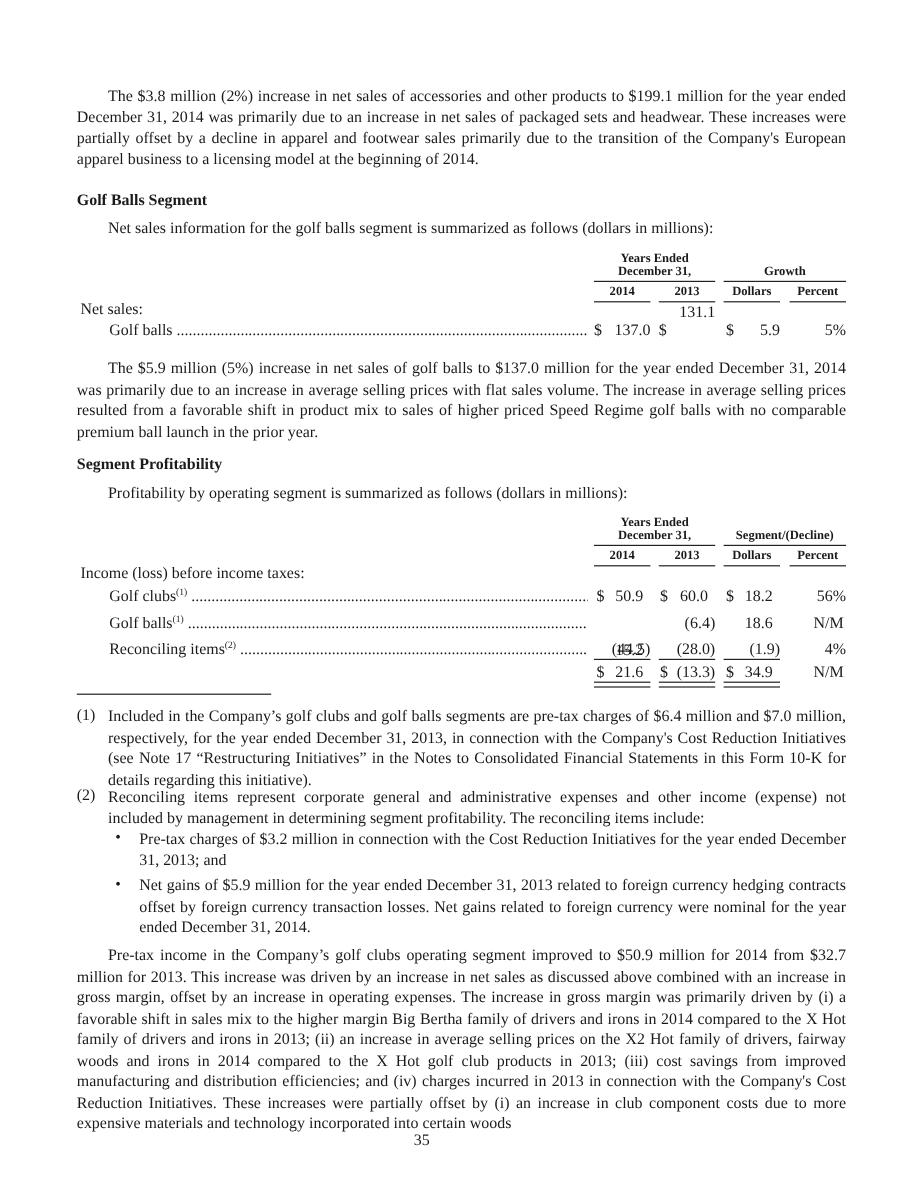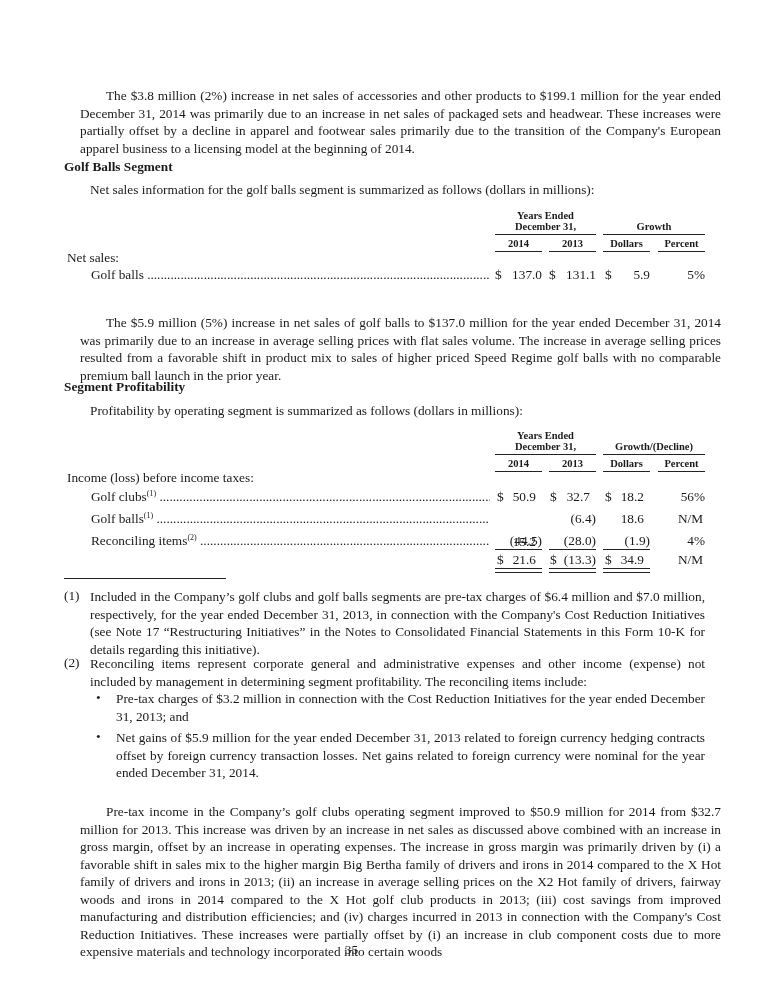--- a/index.html
+++ b/index.html
@@ -1,19 +1,19 @@
 <!DOCTYPE html>
 <html><head>
 <meta charset="utf-8">
 <style>
   html, body { margin: 0; padding: 0; background: #ffffff; }
   body { width: 768px; height: 1000px; position: relative; overflow: hidden;
          font-family: "Liberation Serif", serif; color: #1a1a1a; font-size: 13.3px; }
   .para { position: absolute; left: 64px; width: 641px; line-height: 17.5px;
-          text-align: justify; text-indent: 26px; margin: 16px; }
+          text-align: justify; text-indent: 26px; margin: 0; }
   .heading { position: absolute; left: 64px; font-weight: bold; font-size: 13.3px; }
   .intro { position: absolute; left: 90px; }
   .th { position: absolute; font-weight: bold; font-size: 10.5px; text-align: center; line-height: 11px; }
   .rule { position: absolute; height: 0; border-top: 1.6px solid #222; }
   .dbl { position: absolute; height: 3px; border-top: 1.3px solid #222; border-bottom: 1.3px solid #222; }
   .label { position: absolute; white-space: nowrap; overflow: hidden; }
   .cell { position: absolute; width: 47px; text-align: right; white-space: nowrap; }
   .cur { position: absolute; }
   sup { font-size: 8px; vertical-align: 5px; line-height: 0; }
   .fn-num { position: absolute; left: 64px; }
@@ -52,38 +52,38 @@
   <div class="label" style="left:67px; top:250px;">Net sales:</div>
 
   <div>
     <div class="label" style="left:91px; top:267px; width:399px;">
       <span>Golf balls</span>
       <span>..............................................................................................................................................................</span>
     </div>
     <div class="cur" style="left:495px; top:267px;">$</div>
     <div class="cell" style="left:495px; top:267px;">137.0</div>
     <div class="cur" style="left:549px; top:267px;">$</div>
-    <div class="cell" style="left:549px; top:267px;">131.1</div>
+    <div class="cell" style="left:549px; top:252px;">131.1</div>
     <div class="cur" style="left:605px; top:267px;">$</div>
     <div class="cell" style="left:603px; top:267px;">5.9</div>
     <div class="cell" style="left:658px; top:267px;">5%</div>
   </div>
 </div>
 
 <p class="para" style="top:298px;">The $5.9 million (5%) increase in net sales of golf balls to $137.0 million for the year ended December 31, 2014 was primarily due to an increase in average selling prices with flat sales volume. The increase in average selling prices resulted from a favorable shift in product mix to sales of higher priced Speed Regime golf balls with no comparable premium ball launch in the prior year.</p>
 
 <div class="heading" style="top:379px;">Segment Profitability</div>
 <div class="intro" style="top:403px;">Profitability by operating segment is summarized as follows (dollars in millions):</div>
 
 <div>
   <div class="th" style="left:495px; width:101px; top:430px;">
     <div>Years Ended</div>
     <div>December 31,</div>
   </div>
-  <div class="th" style="left:603px; width:102px; top:441px;">Growth/(Decline)</div>
+  <div class="th" style="left:603px; width:102px; top:441px;">Segment/(Decline)</div>
   <div class="rule" style="left:495px; width:101px; top:454px;"></div>
   <div class="rule" style="left:603px; width:102px; top:454px;"></div>
 
   <div class="th" style="left:495px; width:47px; top:458px;">2014</div>
   <div class="th" style="left:549px; width:47px; top:458px;">2013</div>
   <div class="th" style="left:603px; width:47px; top:458px;">Dollars</div>
   <div class="th" style="left:658px; width:47px; top:458px;">Percent</div>
   <div class="rule" style="left:495px; width:47px; top:471px;"></div>
   <div class="rule" style="left:549px; width:47px; top:471px;"></div>
   <div class="rule" style="left:603px; width:47px; top:471px;"></div>
@@ -92,21 +92,21 @@
   <div class="label" style="left:67px; top:470px;">Income (loss) before income taxes:</div>
 
   <div>
     <div class="label" style="left:91px; top:489px; width:399px;">
       <span>Golf clubs</span><sup>(1)</sup>
       <span>..............................................................................................................................................................</span>
     </div>
     <div class="cur" style="left:497px; top:489px;">$</div>
     <div class="cell" style="left:489px; top:489px;">50.9</div>
     <div class="cur" style="left:550px; top:489px;">$</div>
-    <div class="cell" style="left:543px; top:489px;">32.7</div>
+    <div class="cell" style="left:543px; top:489px;">60.0</div>
     <div class="cur" style="left:605px; top:489px;">$</div>
     <div class="cell" style="left:597px; top:489px;">18.2</div>
     <div class="cell" style="left:658px; top:489px;">56%</div>
   </div>
 
   <div>
     <div class="label" style="left:91px; top:511px; width:399px;">
       <span>Golf balls</span><sup>(1)</sup>
       <span>..............................................................................................................................................................</span>
     </div>

